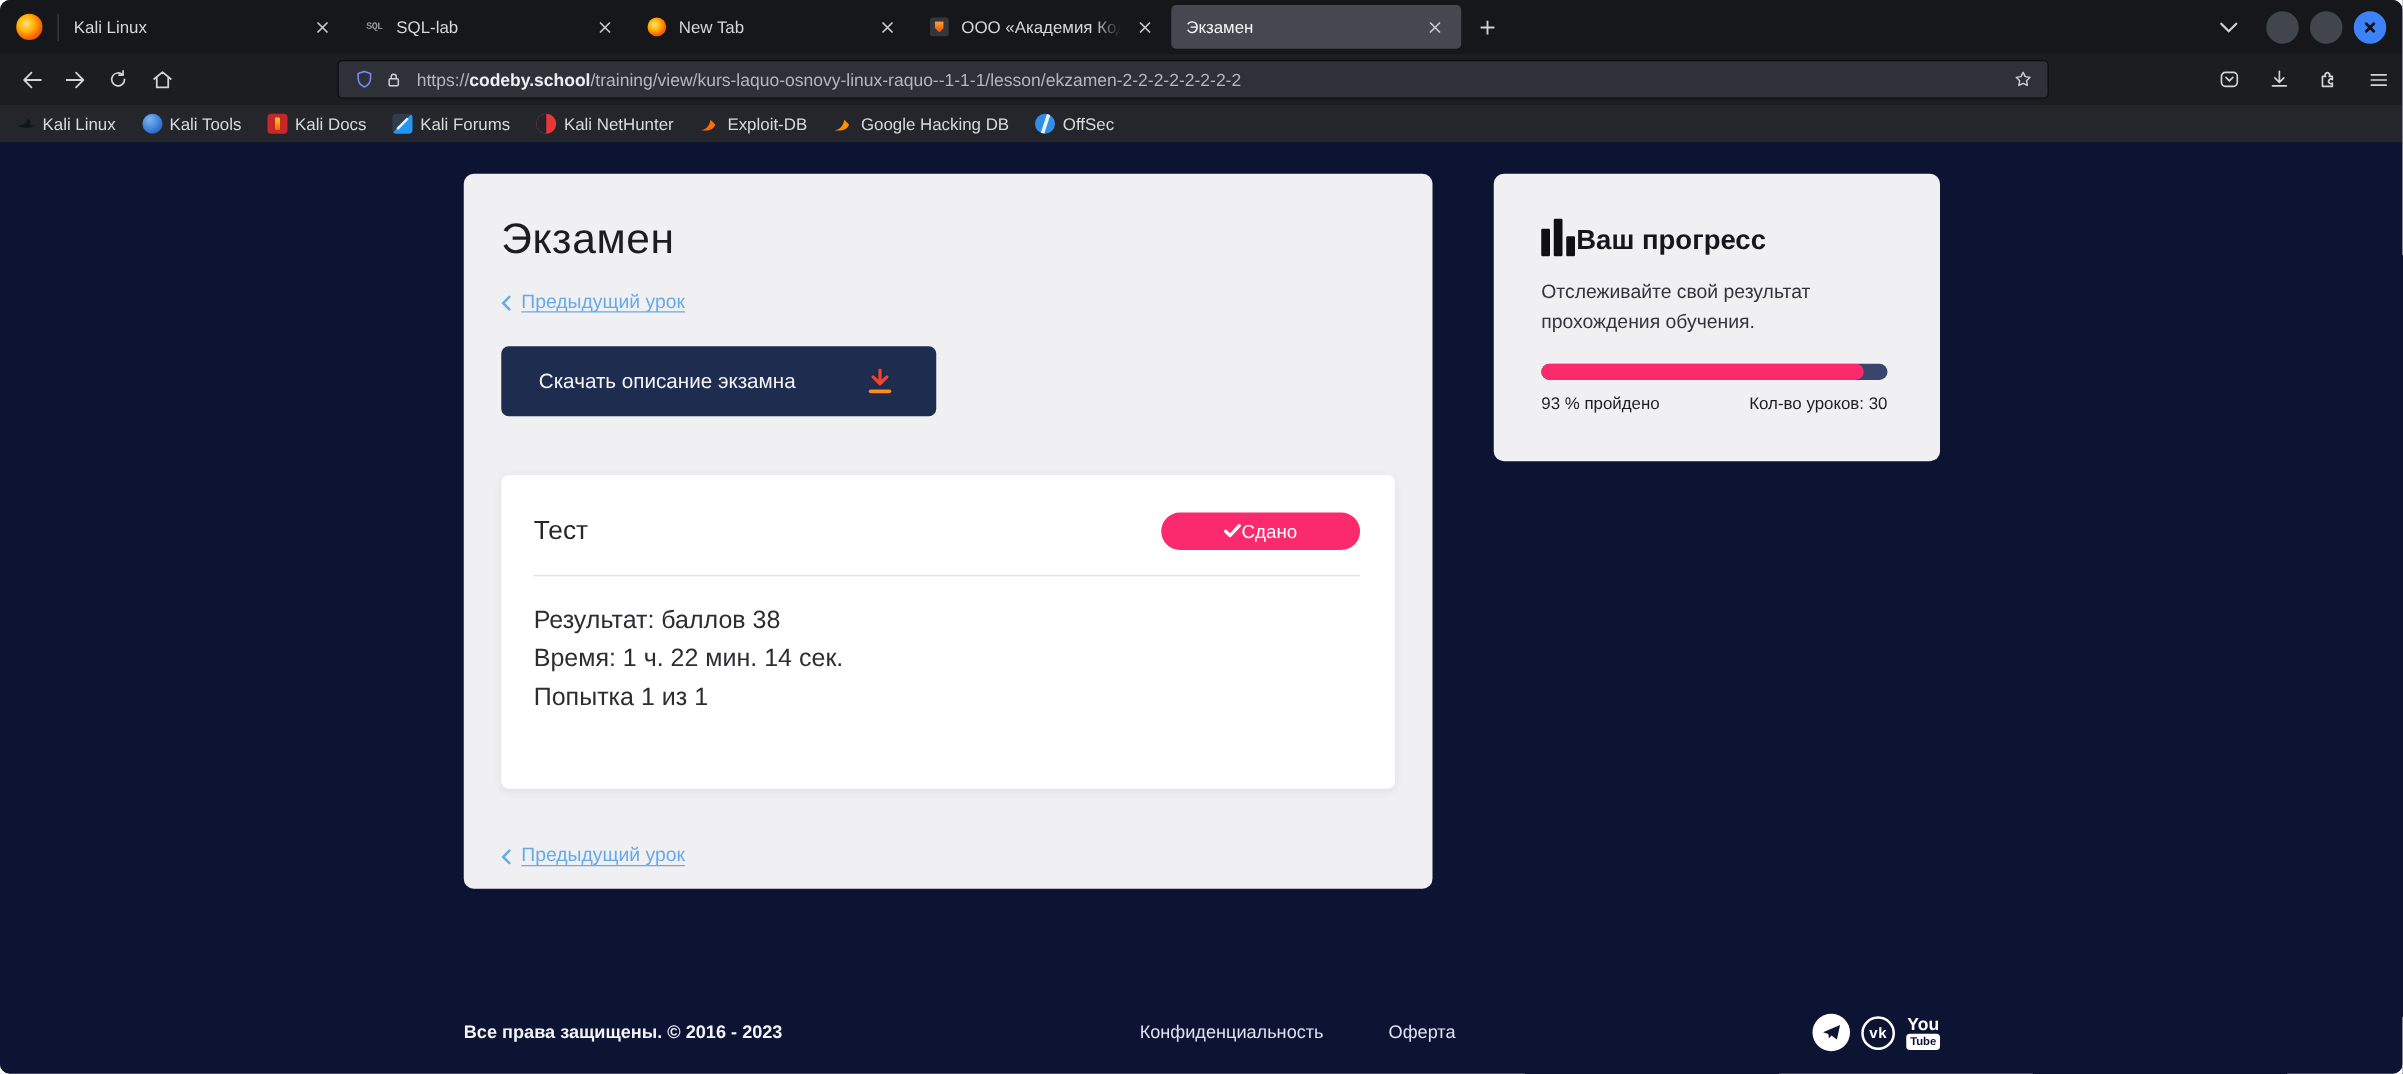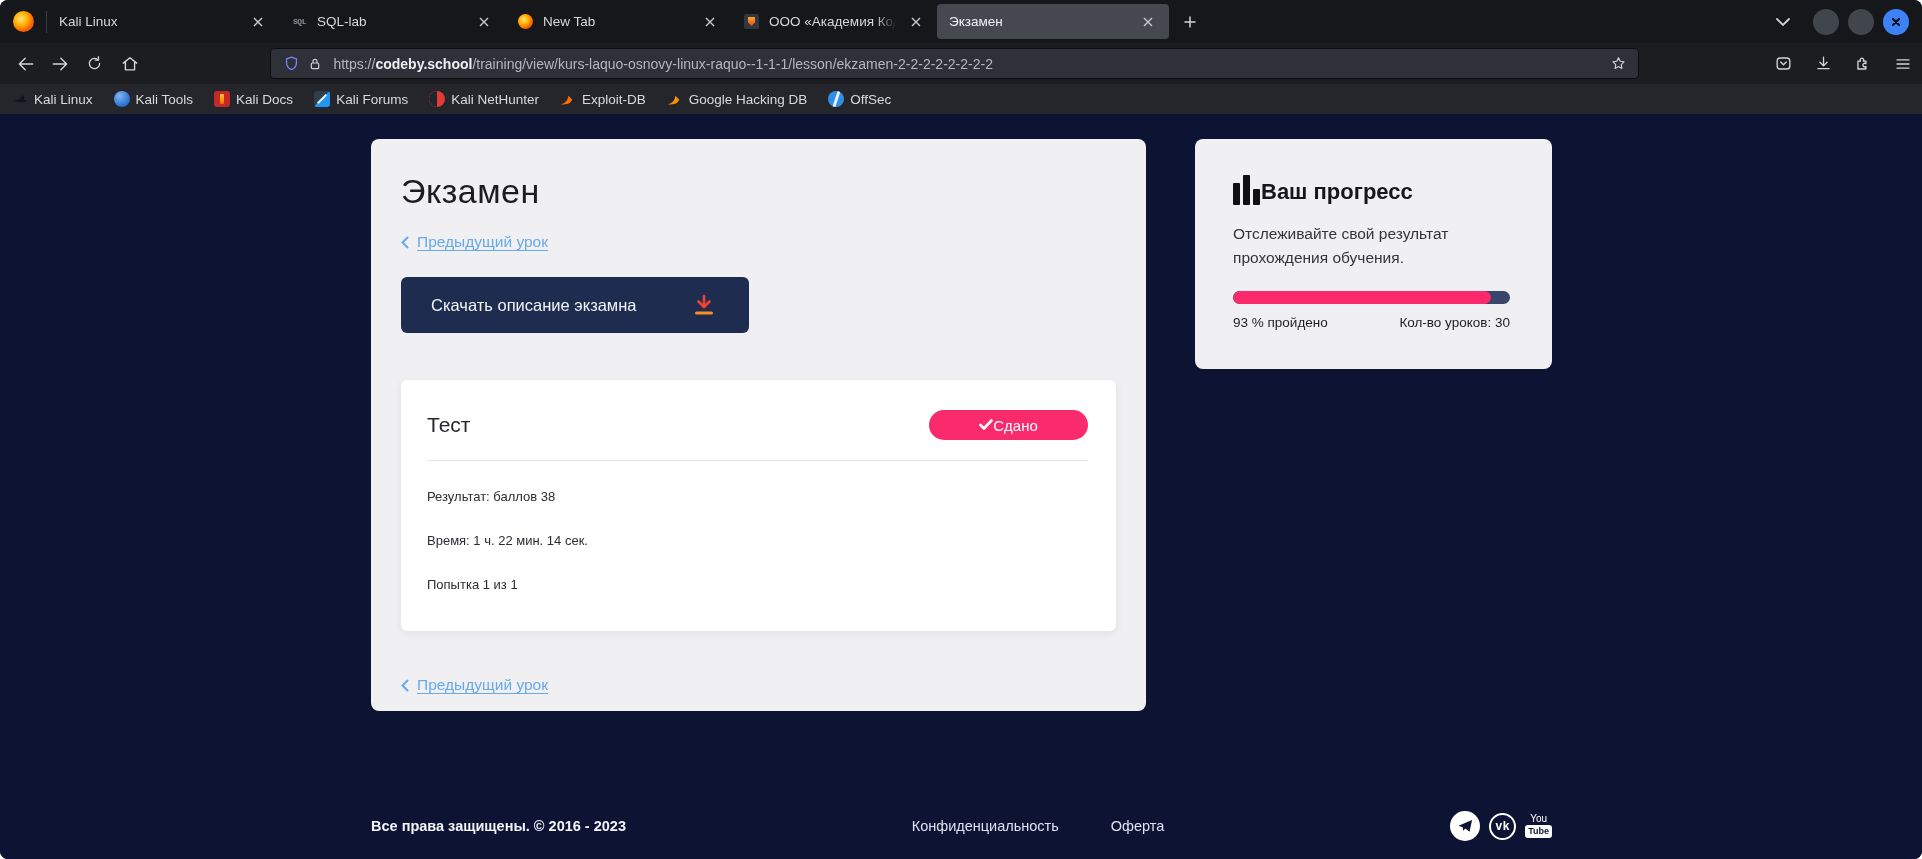--- a/index.html
+++ b/index.html
@@ -70,21 +70,21 @@
   .lesson-link svg { stroke:#67aaea; fill:none; stroke-width:2; stroke-linecap:round; }
   .download-btn { margin-top:26px; width:348px; height:56px; background:#1e2d4f; border:none; border-radius:6px; display:flex; align-items:center; justify-content:space-between; padding:0 32px 0 30px; color:#f2f3f6; font-size:16.5px; font-family:inherit; cursor:pointer; }
 
   .test-card { position:absolute; left:30px; top:241px; width:715px; height:251px; background:#ffffff; border-radius:6px; box-shadow:0 2px 8px rgba(20,25,60,0.07); padding:30px 28px 0 26px; }
   .test-head { display:flex; align-items:center; justify-content:space-between; }
   .test-title { font-size:21px; color:#26262c; }
   .status-badge { width:159px; height:30px; border-radius:16px; background:#fa2a6c; color:#ffffff; font-size:15px; display:flex; align-items:center; justify-content:center; gap:0; }
   .status-badge svg { stroke:#ffffff; fill:none; stroke-width:2.6; stroke-linecap:round; stroke-linejoin:round; }
   .test-divider { border:none; border-top:1px solid #e2e2e6; margin-top:20px; }
   .test-results { margin-top:20px; }
-  .result-line { font-size:13px; color:#2c2c33; line-height:31px;margin-top:13px; }
+  .result-line { font-size:20px; color:#2c2c33; line-height:31px; }
 
   .progress-card { position:absolute; left:1195px; top:25px; width:357px; height:230px; background:#f0f0f2; border-radius:8px; padding:36px 39px 0 38px; }
   .progress-head { display:flex; align-items:flex-end; gap:1px; }
   .chart-icon { display:flex; align-items:flex-end; gap:3px; height:30px; }
   .chart-icon i { display:block; width:7px; background:#101014; border-radius:1px; }
   .chart-icon i:nth-child(1){ height:22px; }
   .chart-icon i:nth-child(2){ height:30px; }
   .chart-icon i:nth-child(3){ height:16px; }
   .progress-title { font-size:22px; font-weight:bold; color:#16161c; }
   .progress-desc { margin-top:17px; width:250px; font-size:15.5px; line-height:24px; color:#33333b; }
@@ -94,21 +94,21 @@
 
   
   .footer { position:absolute; left:371px; top:697px; width:1181px; display:flex; align-items:center; justify-content:space-between; }
   .footer-copy { color:#f2f4f8; font-size:14.5px; font-weight:600; }
   .footer-links { display:flex; gap:52px; }
   .footer-link { color:#dde3f0; font-size:14.5px; }
   .social { display:flex; align-items:center; gap:9px; }
   .social-circle { width:30px; height:30px; border-radius:50%; background:#ffffff; display:flex; align-items:center; justify-content:center; }
   .social-vk { width:27px; height:27px; border-radius:50%; border:2px solid #ffffff; background:transparent; display:flex; align-items:center; justify-content:center; color:#ffffff; font-size:12px; font-weight:bold; letter-spacing:0.5px; }
   .social-yt { display:flex; flex-direction:column; align-items:center; line-height:1; }
-  .yt-top { color:#ffffff; font-size:10px; font-weight:normal; }
+  .yt-top { color:#ffffff; font-size:14px; font-weight:bold; }
   .yt-bottom { margin-top:1px; background:#ffffff; color:#0d1333; font-size:9px; font-weight:bold; padding:2px 3px; border-radius:3px; }
 </style>
 </head>
 <body>
 
 <div class="window">
 
   <div class="tabbar">
     <div class="ff-btn">
         <div class="ff-logo"></div>

